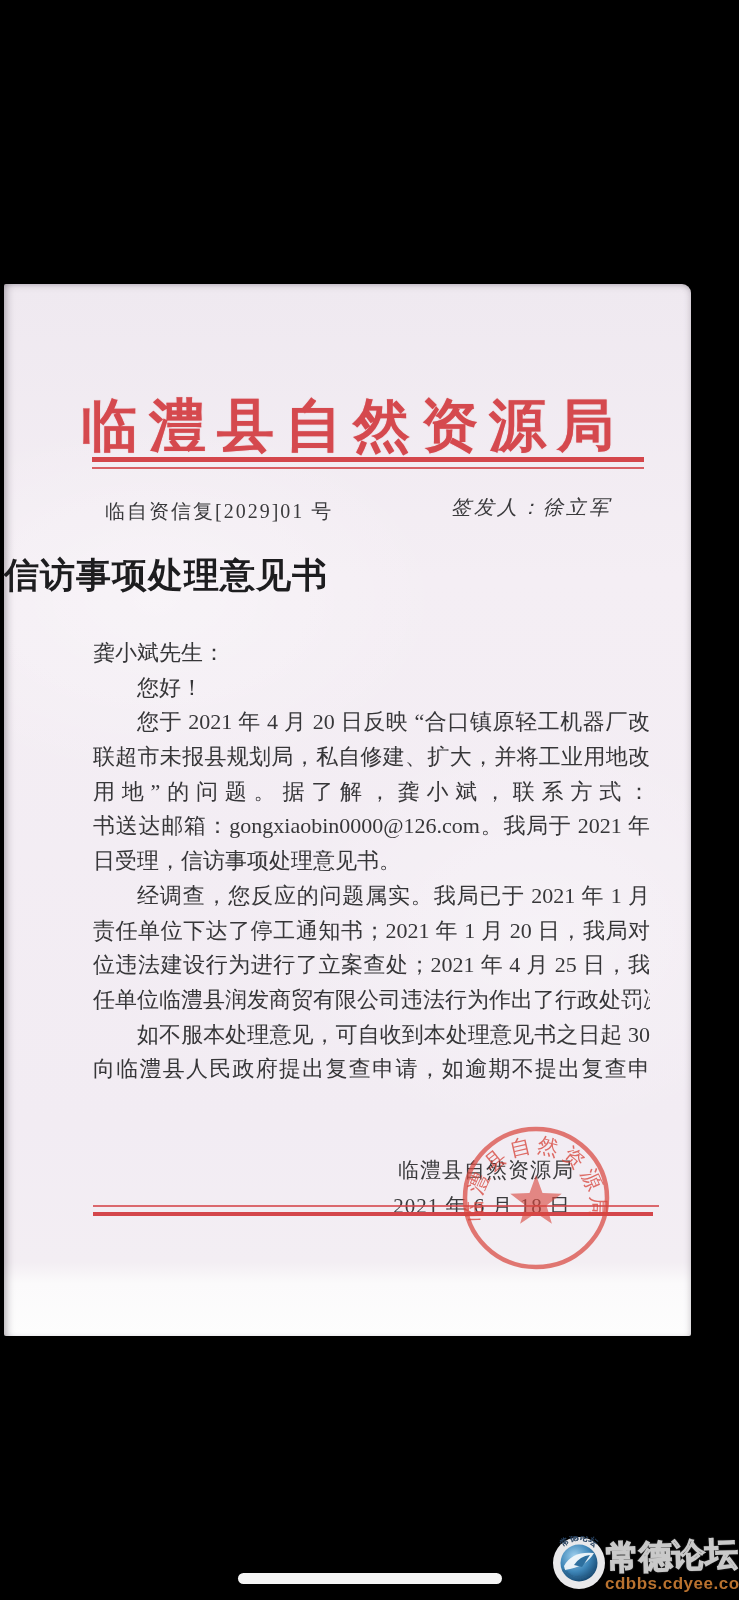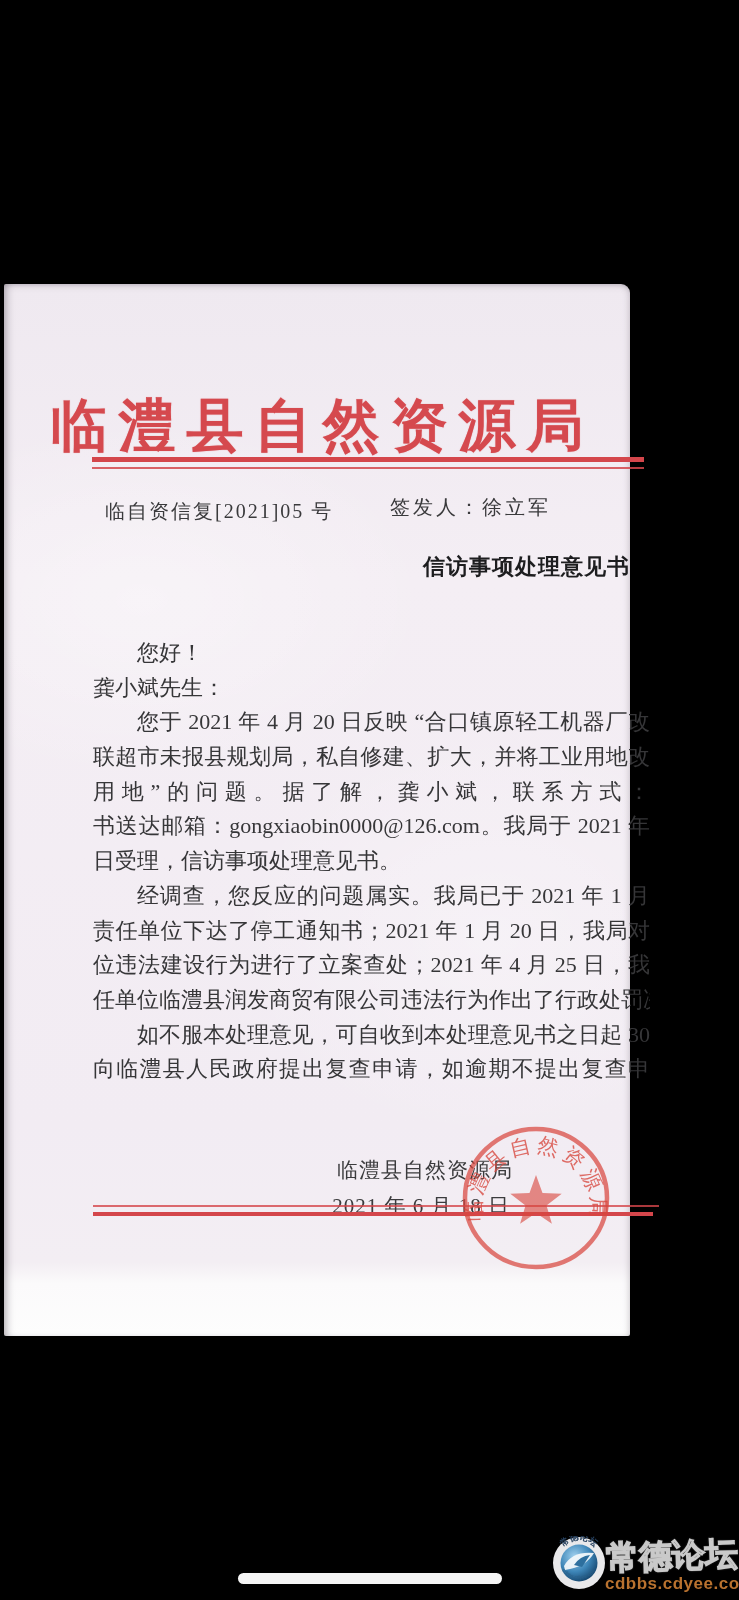--- a/index.html
+++ b/index.html
@@ -4,21 +4,21 @@
 <style>
   * { margin:0; padding:0; box-sizing:border-box; }
   html,body { background:#000; }
   .screen {
     position:relative; width:739px; height:1600px;
     background:#000; overflow:hidden;
     font-family:"Liberation Serif","DejaVu Serif",serif;
   }
   
   .paper {
-    position:absolute; left:4px; top:284px; width:626px; height:1052px;
+    position:absolute; left:4px; top:284px; width:687px; height:1052px;
     background:
       radial-gradient(ellipse 420px 260px at 22% 30%, rgba(255,255,255,.35), rgba(255,255,255,0) 70%),
       radial-gradient(ellipse 380px 300px at 78% 62%, rgba(255,255,255,.28), rgba(255,255,255,0) 70%),
       linear-gradient(180deg,#efe9f0 0%,#f4eef4 28%,#f2ecf3 80%,#f3eef3 93%,#fbfafb 95%,#fdfdfd 100%);
     box-shadow:
       inset 7px 0 8px -5px rgba(110,100,112,.55),
       inset -5px 0 7px -5px rgba(140,130,142,.45),
       inset 0 5px 7px -5px rgba(120,110,122,.5);
     border-radius:2px 9px 2px 2px;
   }
@@ -33,26 +33,26 @@
   .head-rule { position:absolute; left:88px; width:552px; background:#d4464b; }
   .head-rule.thick { top:173px; height:5px; }
   .head-rule.thin  { top:183px; height:2px; opacity:.85; }
   .meta-row { position:absolute; left:0; top:210px; width:100%; height:30px; }
   .doc-number {
     position:absolute; left:101px; top:4px; font-size:20px; color:#3a3a3c;
     letter-spacing:2px; white-space:nowrap;
   }
   .issuer {
     position:absolute; right:79px; top:0; font-size:20px; color:#3a3a3c;
-    letter-spacing:3px; white-space:nowrap;
+    letter-spacing:3px; white-space:nowrap;font-style:italic;
   }
   .doc-title {
-    position:absolute; left:0; top:268px; width:100%; text-align:right;
+    position:absolute; left:0; top:268px; width:100%; text-align:left;
     font-family:"Liberation Sans","DejaVu Sans",sans-serif; font-weight:bold;
-    font-size:22px; letter-spacing:1px; color:#1d1d1f;
+    font-size:35px; letter-spacing:1px; color:#1d1d1f;
   }
   
   .body-block {
     position:absolute; left:89px; top:352px; width:557px;
     font-size:22px; line-height:34.7px; color:#363638;
   }
   .bline { height:34.7px; overflow:hidden; white-space:nowrap; }
   .bline.just { white-space:normal; text-align:justify; text-align-last:justify; }
   .bline.indent { padding-left:44px; }
   
@@ -95,29 +95,29 @@
 <div class="screen">
 
   <div class="paper">
 
     <div class="agency-name">临澧县自然资源局</div>
 
     <div class="head-rule thick"></div>
     <div class="head-rule thin"></div>
 
     <div class="meta-row">
-      <span class="doc-number">临自资信复[2021]05 号</span>
+      <span class="doc-number">临自资信复[2029]01 号</span>
       <span class="issuer">签发人：徐立军</span>
     </div>
 
     <div class="doc-title">信访事项处理意见书</div>
 
     <div class="body-block">
+      <div class="bline">龚小斌先生：</div>
       <div class="bline indent">您好！</div>
-      <div class="bline">龚小斌先生：</div>
       <div class="bline indent just">您于 2021 年 4 月 20 日反映 “合口镇原轻工机器厂改为华</div>
       <div class="bline just">联超市未报县规划局，私自修建、扩大，并将工业用地改为商业</div>
       <div class="bline just">用地”的问题。据了解，龚小斌，联系方式：15902798877，文</div>
       <div class="bline just">书送达邮箱：gongxiaobin0000@126.com。我局于 2021 年 4 月 20</div>
       <div class="bline">日受理，信访事项处理意见书。</div>
       <div class="bline indent just">经调查，您反应的问题属实。我局已于 2021 年 1 月 11 日对</div>
       <div class="bline just">责任单位下达了停工通知书；2021 年 1 月 20 日，我局对责任单</div>
       <div class="bline just">位违法建设行为进行了立案查处；2021 年 4 月 25 日，我局对责</div>
       <div class="bline">任单位临澧县润发商贸有限公司违法行为作出了行政处罚决定。</div>
       <div class="bline indent just">如不服本处理意见，可自收到本处理意见书之日起 30 日内</div>

